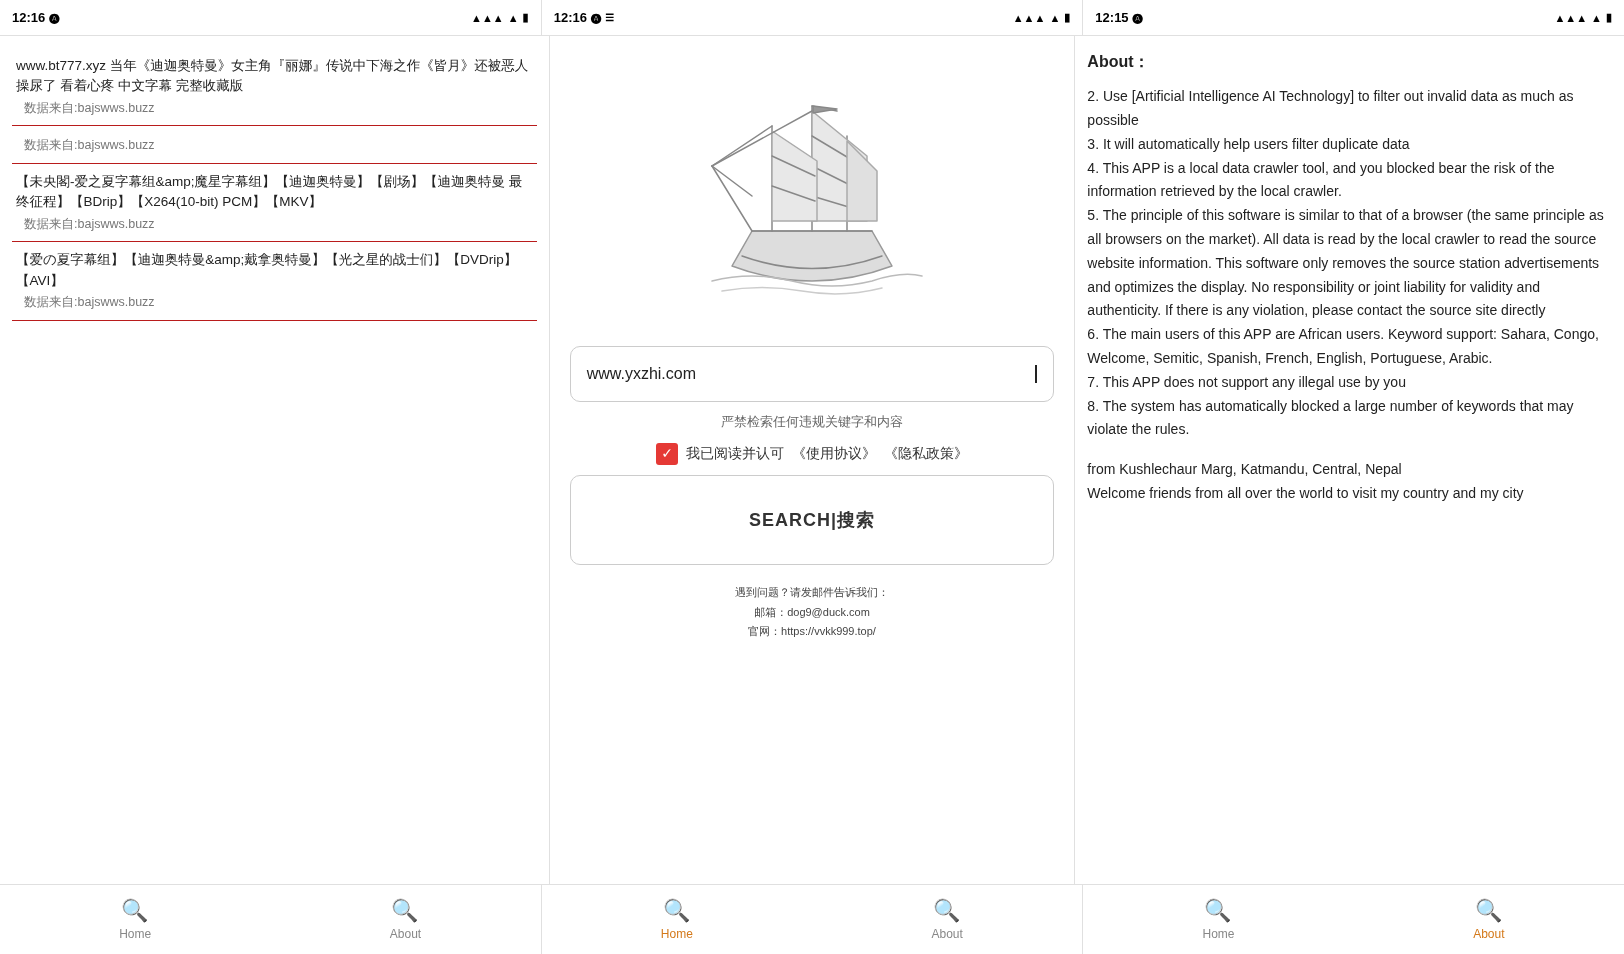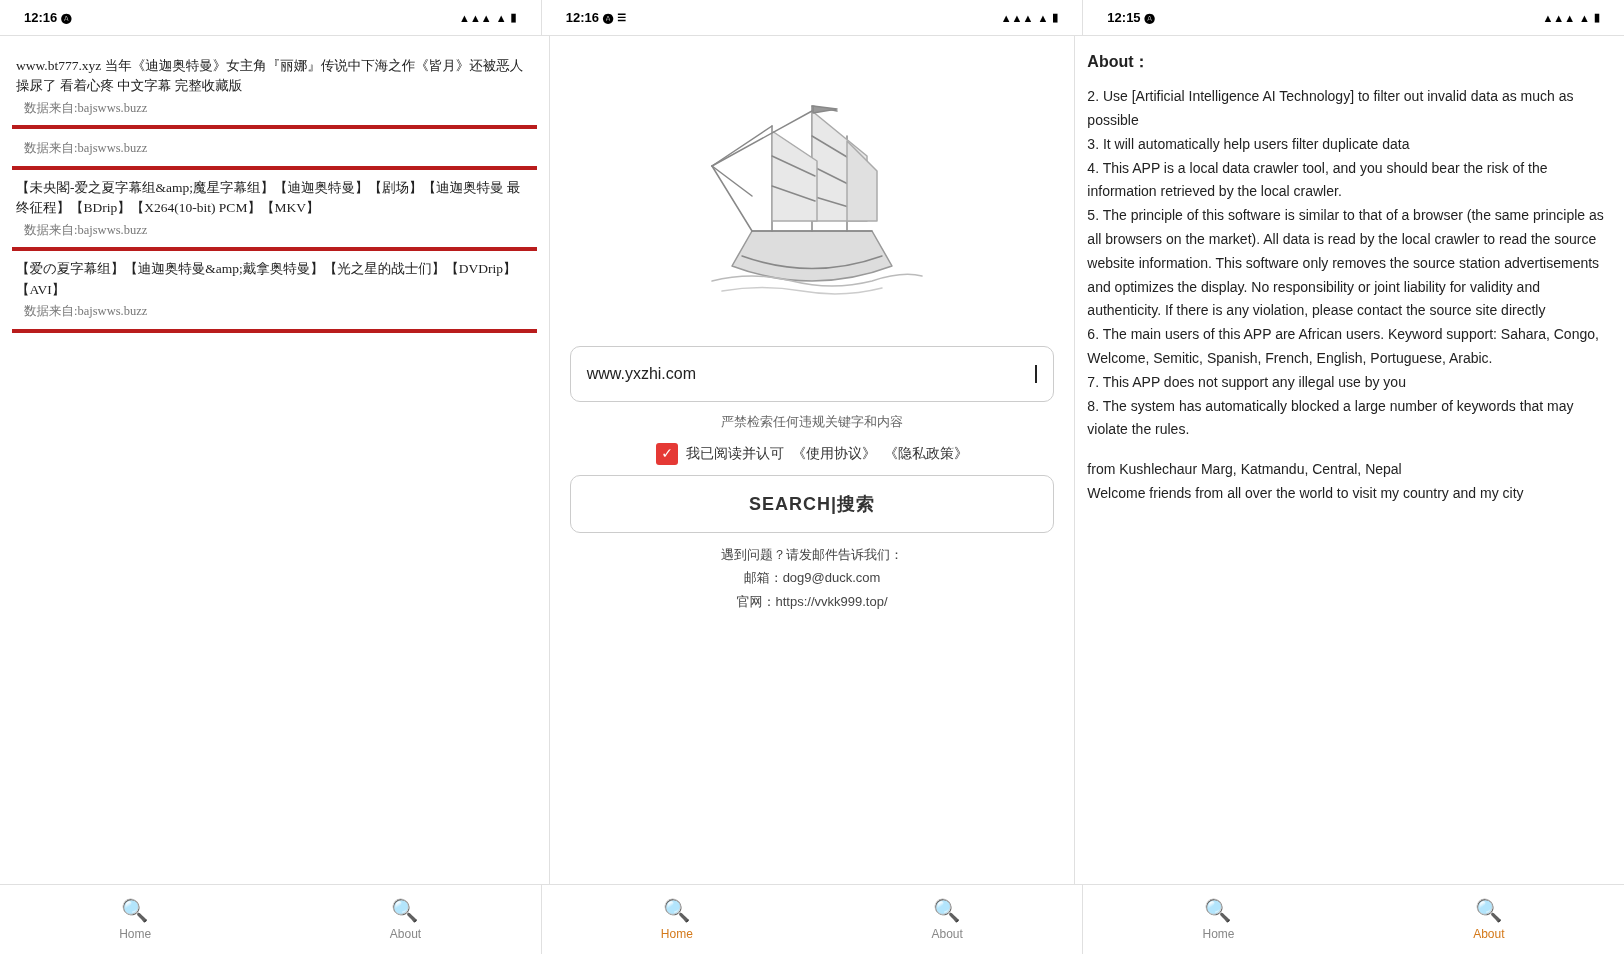--- a/index.html
+++ b/index.html
@@ -18,21 +18,21 @@
       display: flex;
       height: 36px;
       flex-shrink: 0;
     }
     .status-bar {
       flex: 1;
       background: #fff;
       display: flex;
       align-items: center;
       justify-content: space-between;
-      padding: 0 24px;
+      padding: 0 12px;
       border-bottom: 1px solid #e0e0e0;
       font-size: 13px;
       font-weight: 600;
     }
     .status-bar.middle { border-left: 1px solid #e0e0e0; border-right: 1px solid #e0e0e0; }
     .status-left { display: flex; align-items: center; gap: 4px; }
     .status-right { display: flex; align-items: center; gap: 4px; }
 
     
     .main-content {
@@ -50,25 +50,24 @@
       font-size: 14px;
       line-height: 1.6;
       color: #222;
     }
     .panel:last-child { border-right: none; }
 
     
     .left-panel {}
     .result-item {
       padding: 8px 4px;
-      border-bottom: 4px solid #b91c1c;
+      border-bottom: 1px solid #b91c1c;
       font-size: 13.5px;
       line-height: 1.5;
       color: #222;
-      font-family: Liberation Serif, serif;
     }
     .result-source {
       color: #777;
       font-size: 12.5px;
       margin-top: 2px;
       margin-left: 8px;
     }
 
     
     .middle-panel {
@@ -133,33 +132,34 @@
       align-items: center;
       justify-content: center;
       color: #fff;
       font-size: 14px;
       flex-shrink: 0;
     }
     .search-button {
       width: 100%;
       border: 1.5px solid #ccc;
       border-radius: 10px;
-      padding: 16px;
+      padding: 32px;
       font-size: 18px;
       font-weight: 600;
       color: #333;
       background: #fff;
       cursor: pointer;
       letter-spacing: 1px;
     }
     .contact-info {
-      font-size: 13px;
+      font-size: 11px;
       color: #444;
       text-align: center;
       line-height: 1.8;
+      margin-top: 8px;
     }
 
     
     .right-panel {
       font-size: 14px;
       line-height: 1.7;
       color: #222;
     }
     .about-title {
       font-size: 16px;
@@ -352,21 +352,21 @@
 
       <div>
         <span>2. </span><span>Use [Artificial Intelligence AI Technology] to filter out invalid data as much as possible</span>
       </div>
 
       <div>
         <span>3. </span><span>It will automatically help users filter duplicate data</span>
       </div>
 
       <div>
-        <span>4. </span><span>This APP is a local data crawler tool, and you should bear the risk of the information retrieved by the local crawler.</span>
+        <span>4. </span><span>This APP is a local data crawler tool, and you blocked bear the risk of the information retrieved by the local crawler.</span>
       </div>
 
       <div>
         <span>5. </span><span>The principle of this software is similar to that of a browser (the same principle as all browsers on the market). All data is read by the local crawler to read the source website information. This software only removes the source station advertisements and optimizes the display. No responsibility or joint liability for validity and authenticity. If there is any violation, please contact the source site directly</span>
       </div>
 
       <div>
         <span>6. </span><span>The main users of this APP are African users. Keyword support: Sahara, Congo, Welcome, Semitic, Spanish, French, English, Portuguese, Arabic.</span>
       </div>
 

